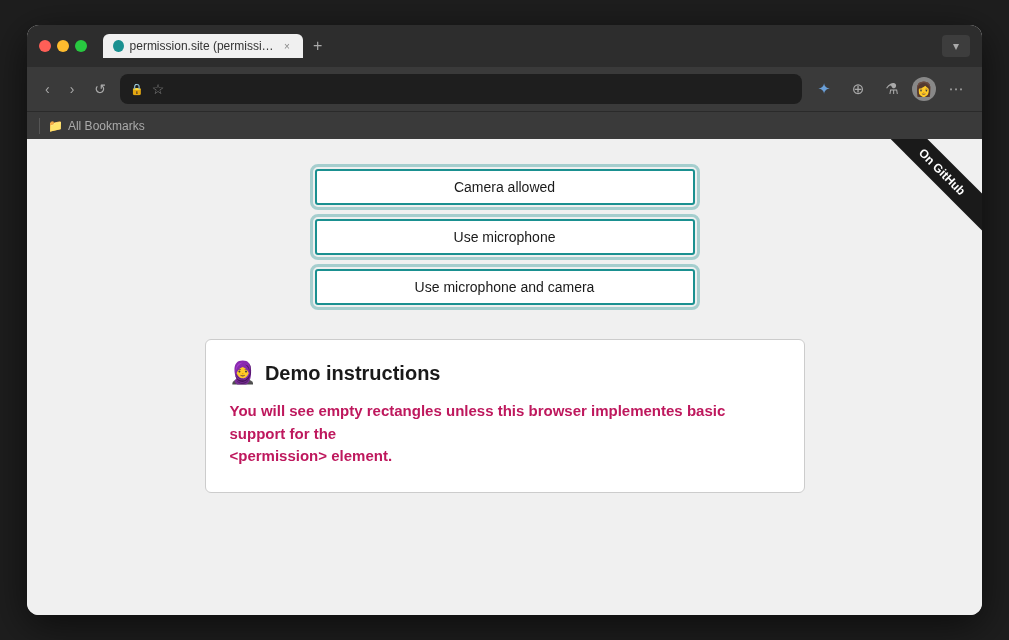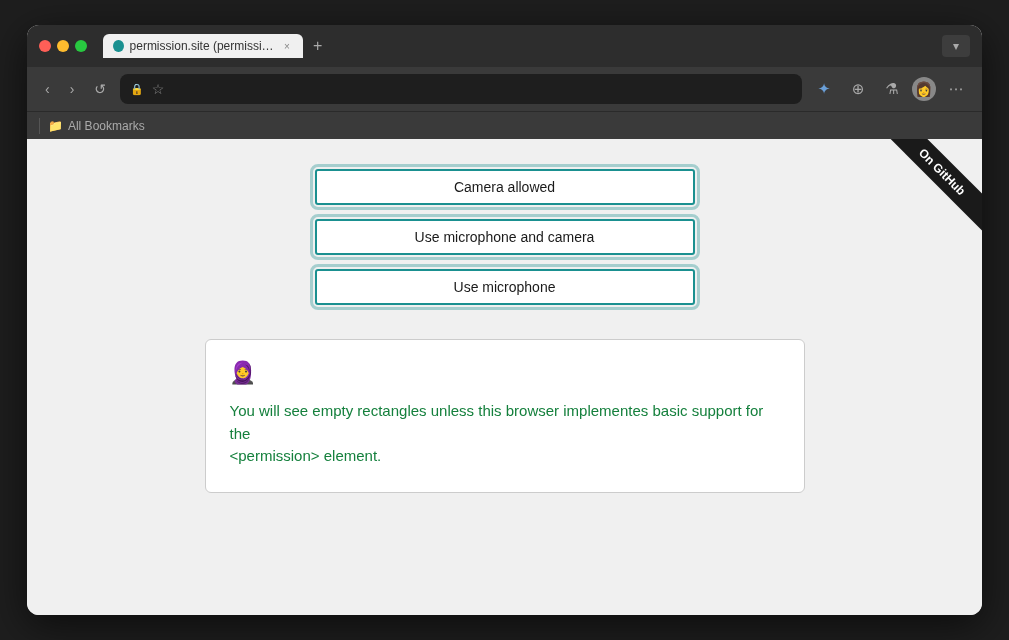--- a/index.html
+++ b/index.html
@@ -300,22 +300,23 @@
       align-items: center;
       gap: 8px;
     }
 
     .demo-emoji {
       font-size: 22px;
     }
 
     .demo-text {
       font-size: 15px;
-      color: #15803d;
+      color: #be185d;
       line-height: 1.5;
+      font-weight: bold;
     }
 
     
     .github-ribbon {
       position: absolute;
       top: 0;
       right: 0;
       width: 120px;
       height: 120px;
       overflow: hidden;
@@ -395,30 +396,31 @@
       <div class="github-ribbon-inner">On GitHub</div>
     </div>
 
     <div class="content-center">
 
       <button class="permission-btn">
         <span>Camera allowed</span>
       </button>
 
       <button class="permission-btn">
+        <span>Use microphone</span>
+      </button>
+
+      <button class="permission-btn">
         <span>Use microphone and camera</span>
-      </button>
-
-      <button class="permission-btn">
-        <span>Use microphone</span>
       </button>
 
       <div class="demo-box">
         <div class="demo-title">
           <span class="demo-emoji">🧕</span>
+          <strong>Demo instructions</strong>
         </div>
         <p class="demo-text">
           <span>You will see empty rectangles unless this browser implementes basic support for the</span>
           <br>
           <span>&lt;permission&gt; element.</span>
         </p>
       </div>
 
     </div>
   </div>

